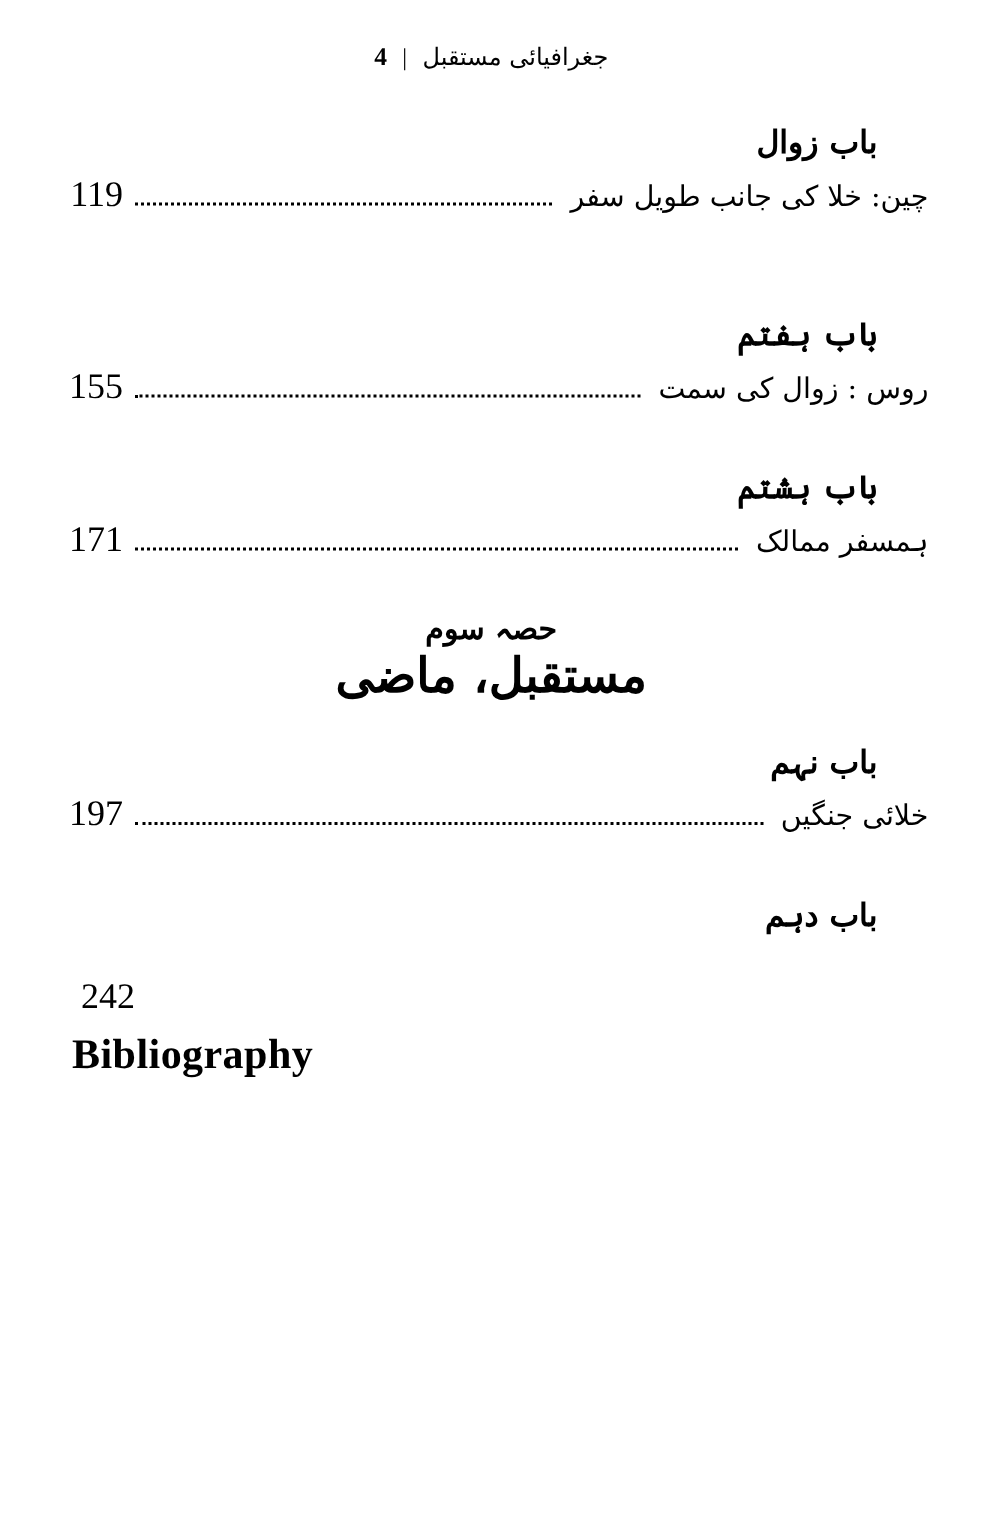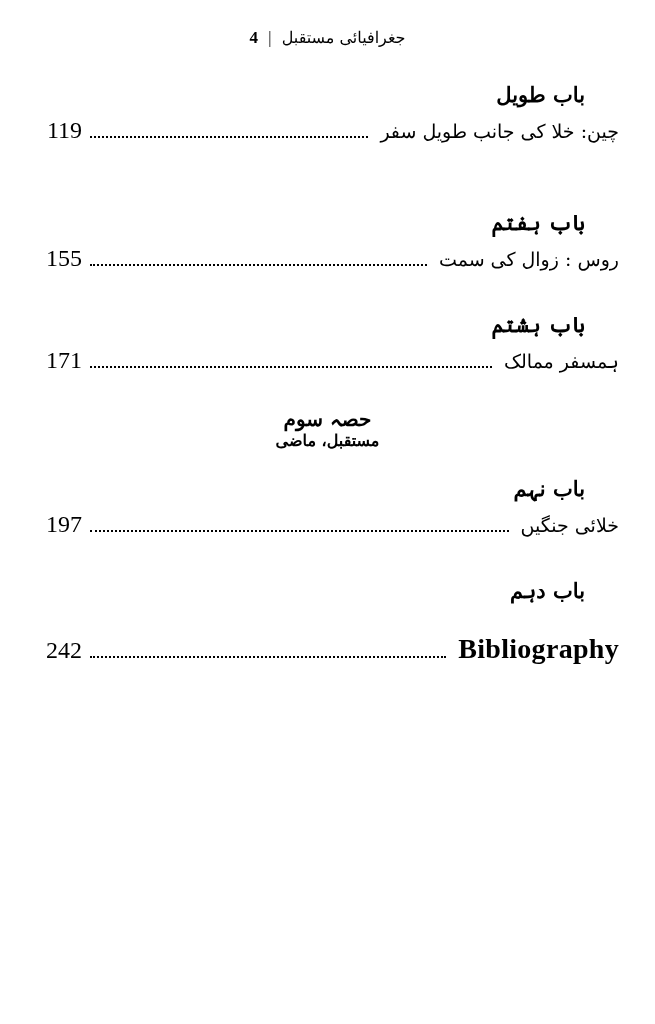--- a/index.html
+++ b/index.html
@@ -108,47 +108,48 @@
   }
   .part-kicker {
     font-family: "DejaVu Serif", serif;
     font-size: 20px;
     font-weight: 700;
     letter-spacing: 0.5px;
     line-height: 1.1;
   }
   .part-title {
     font-family: "DejaVu Serif", serif;
-    font-size: 16px;
+    font-size: 32px;
     font-weight: 700;
     line-height: 1.15;
     margin-top: 2px;
   }
 
   .standalone-entry {
     margin-top: 28px;
   }
   .standalone-entry.last {
     margin-top: 30px;
+    flex-direction: column;
   }
   .spacer-lg { height: 26px; }
 </style>
 </head>
 <body>
 
 <div class="page">
 
   <div class="running-header">
     <span class="hdr-title">جغرافیائی مستقبل</span>
     <span class="hdr-sep">|</span>
     <span class="hdr-page">4</span>
   </div>
 
   <div class="chapter-block">
-    <div class="chapter-label">باب طویل</div>
+    <div class="chapter-label">باب زوال</div>
     <div class="toc-entry">
       <span class="toc-page">119</span>
       <span class="toc-dots"></span>
       <span class="toc-title">چین: خلا کی جانب طویل سفر</span>
     </div>
   </div>
 
   <div class="spacer-lg"></div>
 
 

